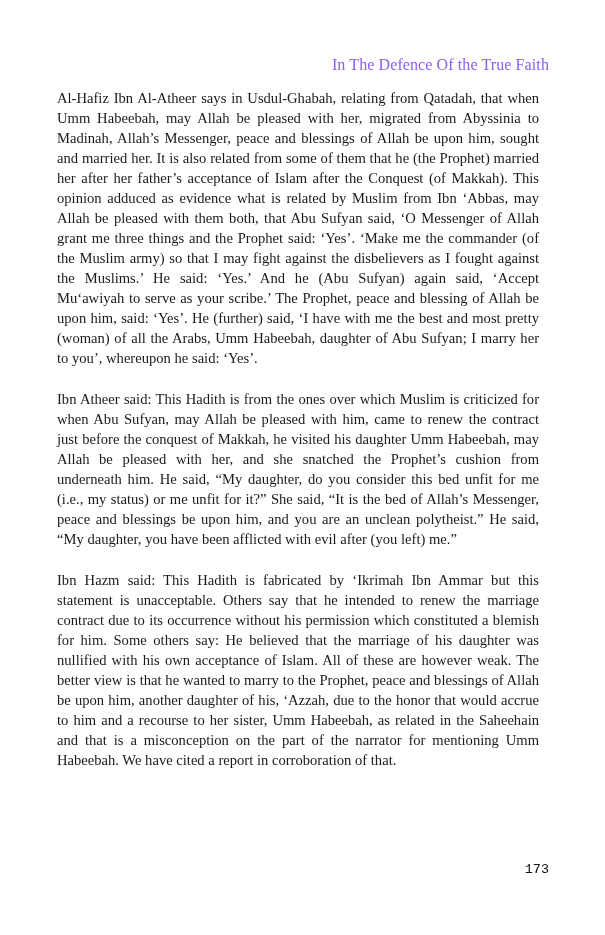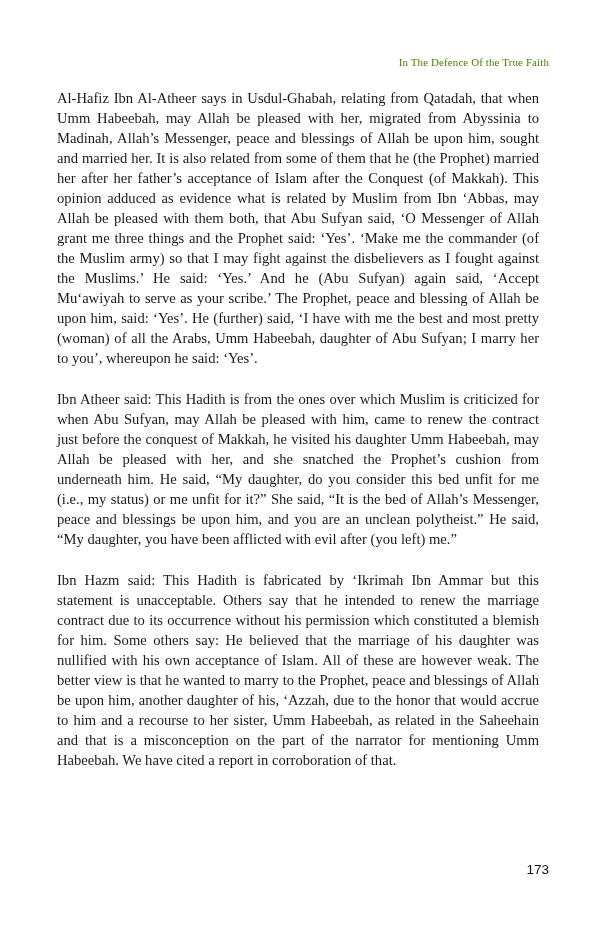--- a/index.html
+++ b/index.html
@@ -1,31 +1,31 @@
 <!DOCTYPE html>
 <html><head>
 <meta charset="utf-8">
 <style>
   html, body { margin: 0; padding: 0; background: #ffffff; }
   body { width: 605px; height: 935px; position: relative; overflow: hidden; }
   .header {
     position: absolute; top: 56px; right: 56px;
     font-family: "Liberation Serif", "DejaVu Serif", serif;
-    font-size: 11px; color: #4d7c0f; letter-spacing: 0.1px;
+    font-size: 16px; color: #8b5cf6; letter-spacing: 0.1px;
   }
   .body-text {
     position: absolute; left: 57px; width: 494px; top: 88px;
     font-family: "Liberation Serif", "DejaVu Serif", serif;
     font-size: 14.6px; line-height: 20px; color: #1a1a1a;
     text-align: justify;
   }
   .body-text p { margin: 0 12px 21px 0; }
   .page-number {
     position: absolute; top: 862px; right: 56px;
-    font-family: Liberation Sans, sans-serif;
+    font-family: Liberation Mono, monospace;
     font-size: 13.5px; color: #111;
   }
 </style>
 </head>
 <body>
 
 <div class="header">In The Defence Of the True Faith</div>
 
 <div class="body-text">
   <p>Al-Hafiz Ibn Al-Atheer says in Usdul-Ghabah, relating from Qatadah, that when Umm Habeebah, may Allah be pleased with her, migrated from Abyssinia to Madinah, Allah’s Messenger, peace and blessings of Allah be upon him, sought and married her. It is also related from some of them that he (the Prophet) married her after her father’s acceptance of Islam after the Conquest (of Makkah). This opinion adduced as evidence what is related by Muslim from Ibn ‘Abbas, may Allah be pleased with them both, that Abu Sufyan said, ‘O Messenger of Allah grant me three things and the Prophet said: ‘Yes’. ‘Make me the commander (of the Muslim army) so that I may fight against the disbelievers as I fought against the Muslims.’ He said: ‘Yes.’ And he (Abu Sufyan) again said, ‘Accept Mu‘awiyah to serve as your scribe.’ The Prophet, peace and blessing of Allah be upon him, said: ‘Yes’. He (further) said, ‘I have with me the best and most pretty (woman) of all the Arabs, Umm Habeebah, daughter of Abu Sufyan; I marry her to you’, whereupon he said: ‘Yes’.</p>

